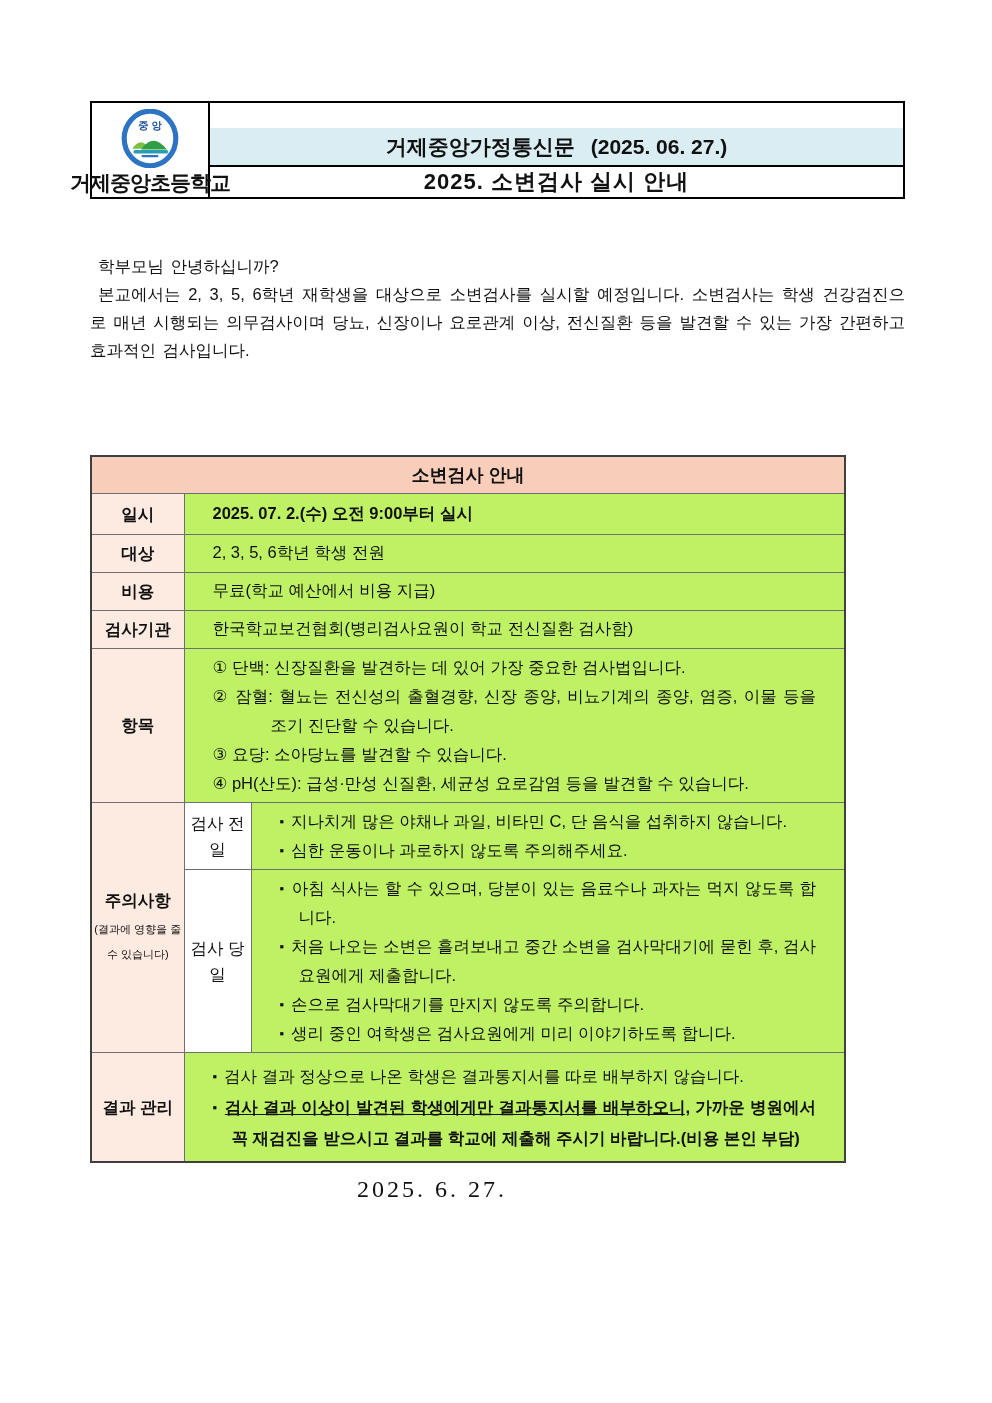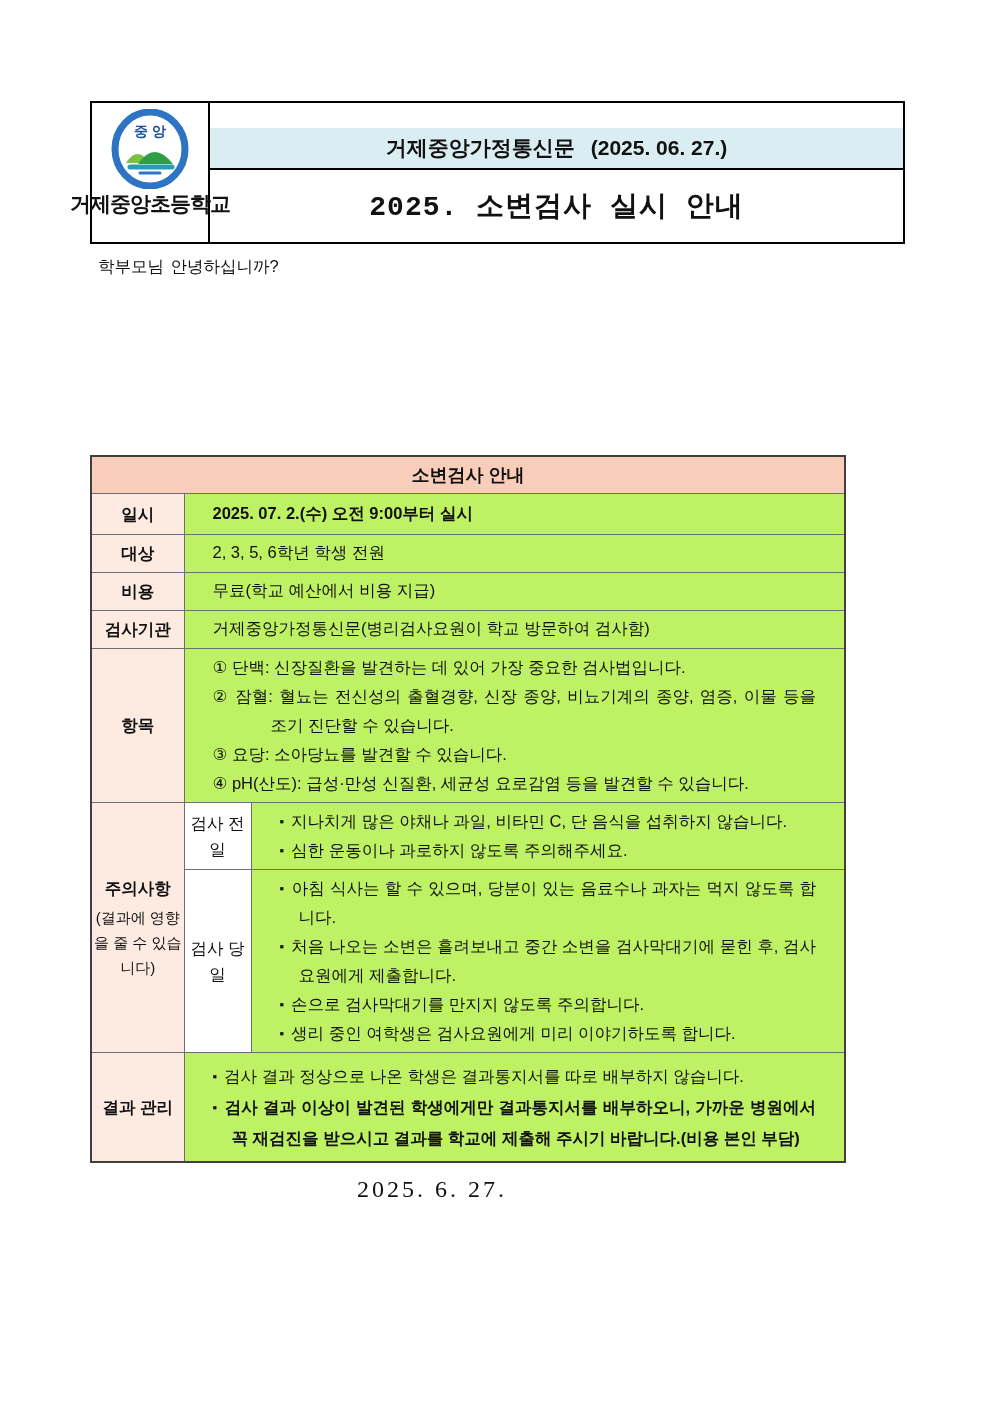--- a/index.html
+++ b/index.html
@@ -6,37 +6,37 @@
   html,body { background:#ffffff; }
   body {
     width:992px; height:1403px;
     font-family:"Liberation Sans","DejaVu Sans",sans-serif;
     color:#111111;
   }
   .page { position:relative; width:992px; height:1403px; background:#ffffff; overflow:hidden; }
 
   
   .header-box {
-    position:absolute; left:90px; top:101px; width:815px; height:143px;
+    position:absolute; left:90px; top:101px; width:815px; height:98px;
     border:2px solid #000; display:flex; background:#fff;
   }
   .logo-cell {
     width:118px; border-right:2px solid #000;
     display:flex; flex-direction:column; align-items:center; padding-top:6px;
   }
   .school-name { font-weight:bold; font-size:21px; letter-spacing:-1px; margin-top:1px; white-space:nowrap; }
   .header-right { flex:1; display:flex; flex-direction:column; }
   .news-bar {
     height:42px; background:var(--bar-bg,#d9edf2); border-bottom:2px solid #000;
     display:flex; align-items:center; justify-content:center; gap:16px;
     font-weight:bold; font-size:21px;margin-top:25px;
   }
   .doc-title {
     flex:1; display:flex; align-items:center; justify-content:center;
-    font-weight:bold; font-size:28px; letter-spacing:1px;font-family:Liberation Mono, monospace;
+    font-weight:bold; font-size:22px; letter-spacing:1px;
   }
 
   
   .intro {
     position:absolute; left:90px; top:252px; width:815px;
     font-size:16.5px; line-height:28px; text-align:justify; word-spacing:2px;
   }
   .intro p { text-indent:8px; }
   .intro .p3 { margin-top:8px; }
   .red { color:var(--red-text,#e93c2e); }
@@ -49,30 +49,30 @@
   }
   .notice-table td { border:1px solid #6f6f6f; vertical-align:middle; }
   td.th {
     background:var(--table-header-bg,#f8cdba);
     font-weight:bold; font-size:18px; text-align:center;
   }
   td.lbl {
     background:var(--label-bg,#fdebe2);
     font-weight:bold; text-align:center; line-height:26px; padding:4px 2px;
   }
-  td.lbl .note { font-weight:normal; font-size:15px; line-height:25px; margin-top:4px; }
+  td.lbl .note { font-weight:normal; font-size:11px; line-height:25px; margin-top:4px; }
   td.sub-lbl { text-align:center; line-height:26px; font-weight:normal; background:#fff;margin-top:48px; }
   td.val { padding:4px 28px; background:#bef264; }
   .bold { font-weight:bold; }
   .items { line-height:29px; text-align:justify; }
   .hang { padding-left:58px; text-indent:-58px; }
   .b-item { padding-left:19px; text-indent:-19px; line-height:29px; text-align:justify; }
   .b-item .bullet { margin-right:7px; font-size:13px; vertical-align:1px; }
   .result-cell .b-item { line-height:30px; }
-  .u { }
+  .u { text-decoration:underline; }
 
   
   .footer-date {
     position:absolute; top:1176px; left:0; width:864px; text-align:center;
     font-family:"Liberation Serif","DejaVu Serif",serif;
     font-size:24px; letter-spacing:3px;
   }
   .footer-sign {
     position:absolute; top:1211px; left:0; width:992px; text-align:center;
     font-family:"Liberation Serif","DejaVu Serif",serif;
@@ -100,20 +100,21 @@
       <div class="news-bar">
         <span>거제중앙가정통신문</span>
         <span>(2025. 06. 27.)</span>
       </div>
       <div class="doc-title">2025. 소변검사 실시 안내</div>
     </div>
   </div>
 
   <div class="intro">
     <p>학부모님 안녕하십니까?</p>
+    <p>본교에서는 2, 3, 5, 6학년 재학생을 대상으로 소변검사를 실시할 예정입니다. 소변검사는 학생 건강검진으로 매년 시행되는 의무검사이며 당뇨, 신장이나 요로관계 이상, 전신질환 등을 발견할 수 있는 가장 간편하고 효과적인 검사입니다.</p>
   </div>
 
   <table class="notice-table">
     <colgroup>
         <col style="width:93px">
         <col style="width:67px">
         <col>
       </colgroup>
     <tbody>
         <tr style="height:37px">
@@ -126,21 +127,21 @@
     <tr style="height:38px">
       <td class="lbl">대상</td>
       <td colspan="2" class="val">2, 3, 5, 6학년 학생 전원</td>
     </tr>
     <tr style="height:38px">
       <td class="lbl">비용</td>
       <td colspan="2" class="val">무료(학교 예산에서 비용 지급)</td>
     </tr>
     <tr style="height:38px">
       <td class="lbl">검사기관</td>
-      <td colspan="2" class="val">거제중앙가정통신문(병리검사요원이 학교 방문하여 검사함)</td>
+      <td colspan="2" class="val">한국학교보건협회(병리검사요원이 학교 전신질환 검사함)</td>
     </tr>
     <tr style="height:148px">
       <td class="lbl">항목</td>
       <td colspan="2" class="val items">
         <div class="hang">① 단백: 신장질환을 발견하는 데 있어 가장 중요한 검사법입니다.</div>
         <div class="hang">② 잠혈: 혈뇨는 전신성의 출혈경향, 신장 종양, 비뇨기계의 종양, 염증, 이물 등을 조기 진단할 수 있습니다.</div>
         <div class="hang">③ 요당: 소아당뇨를 발견할 수 있습니다.</div>
         <div class="hang">④ pH(산도): 급성·만성 신질환, 세균성 요로감염 등을 발견할 수 있습니다.</div>
       </td>
     </tr>

